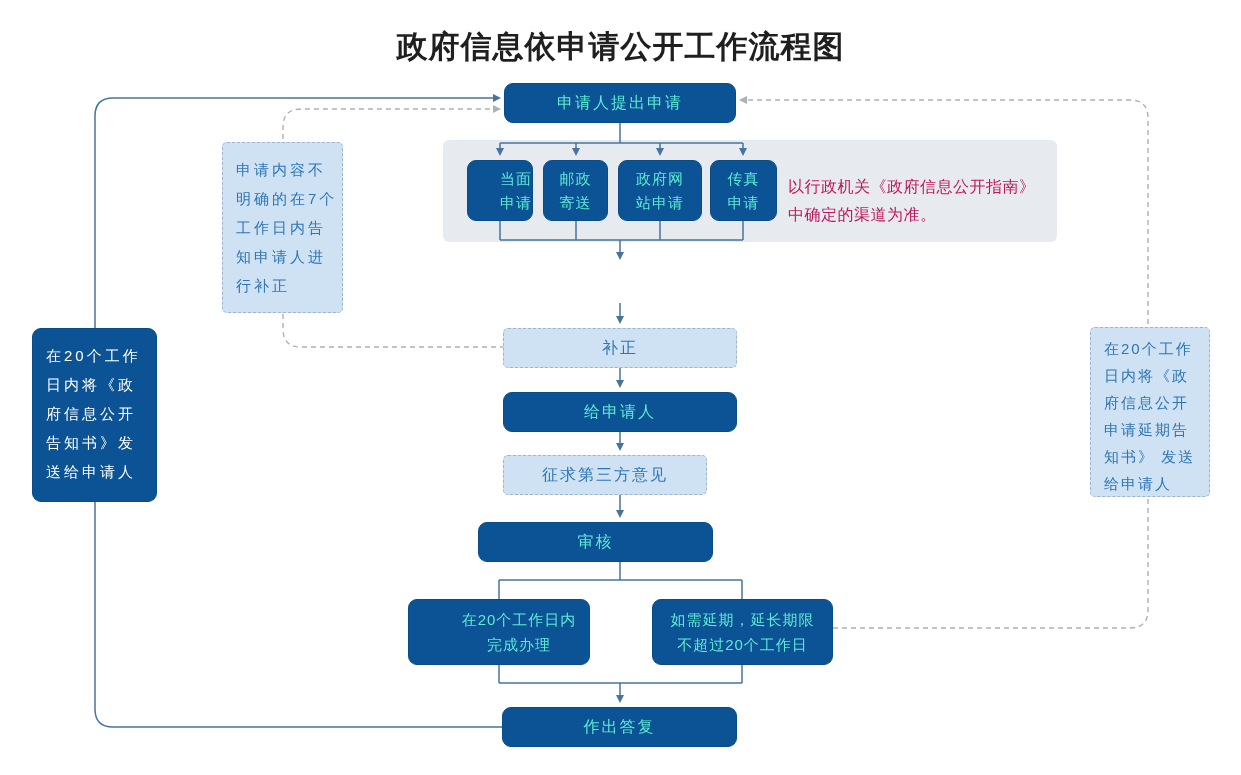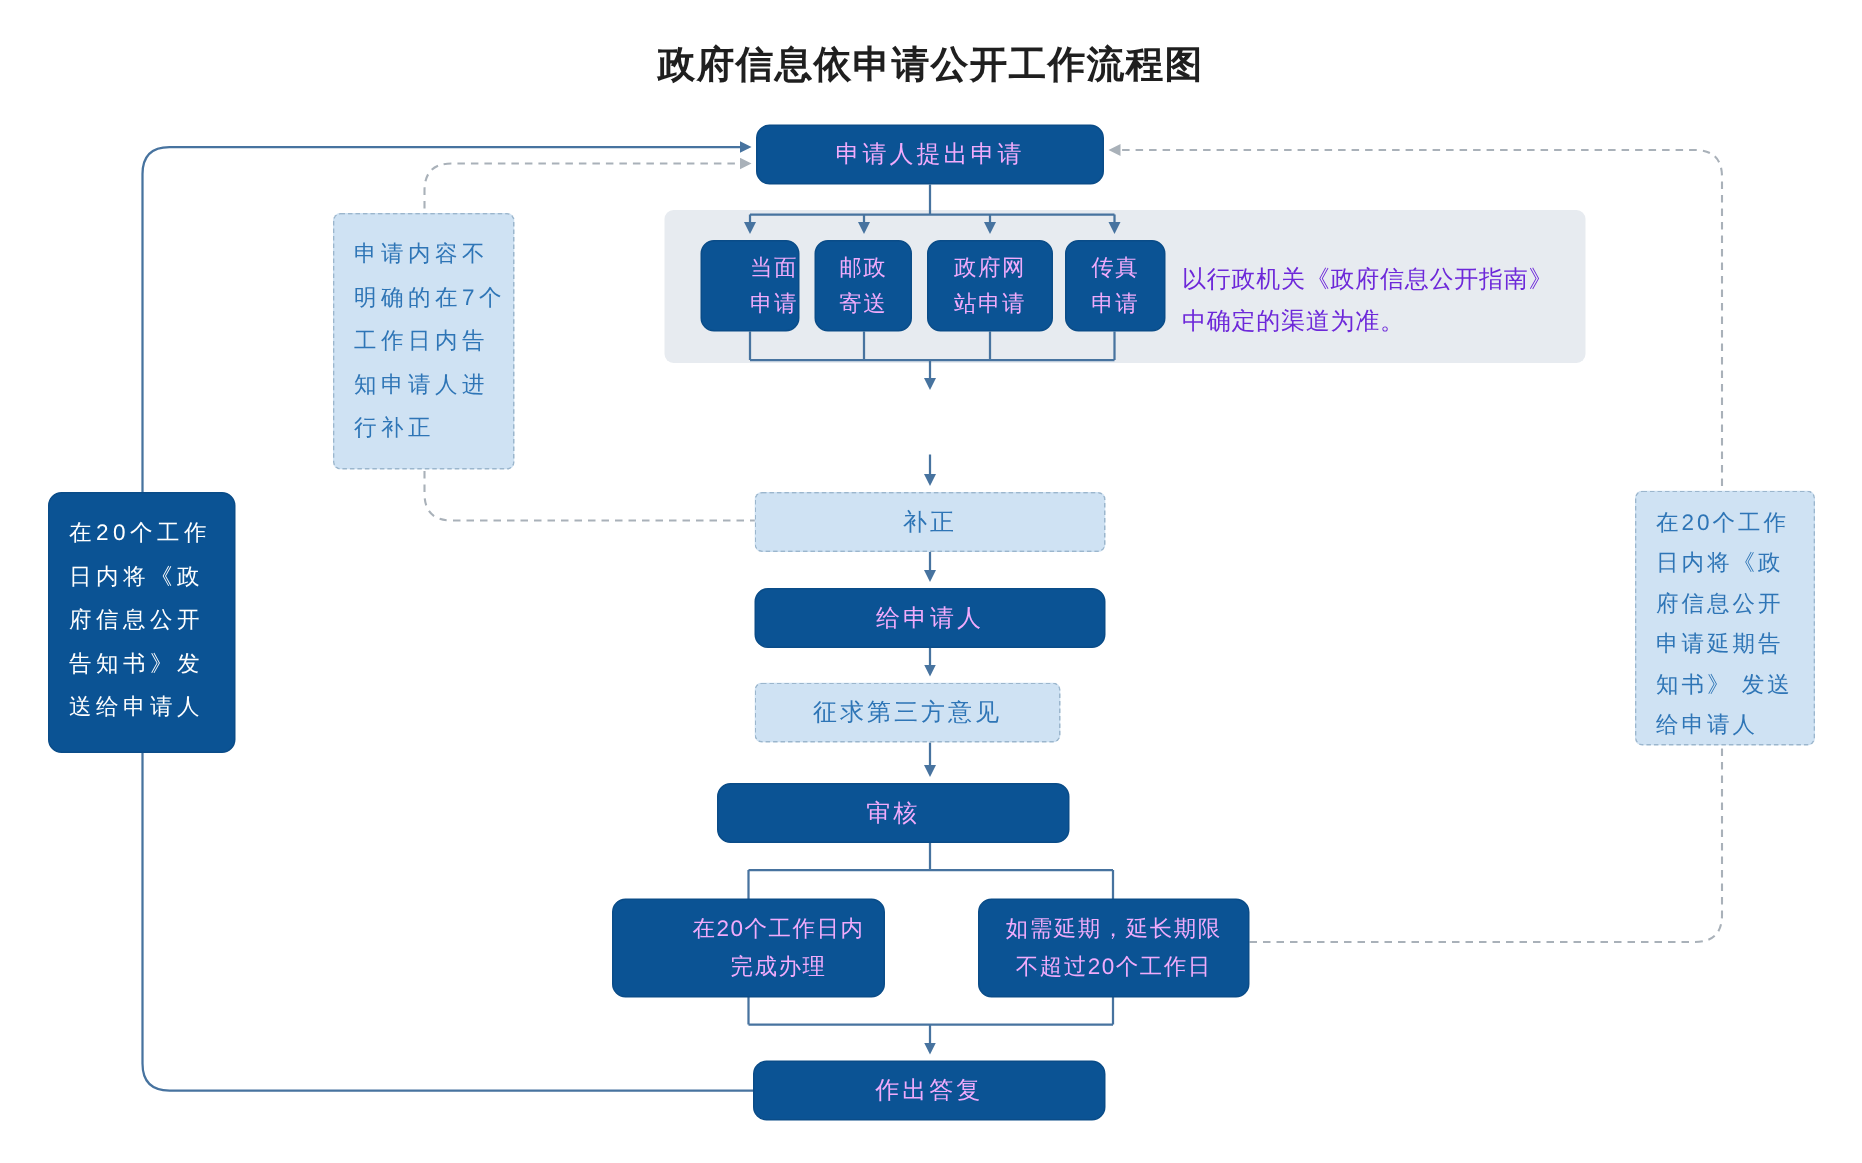--- a/index.html
+++ b/index.html
@@ -5,29 +5,29 @@
   html,body { margin:0; padding:0; background:#ffffff; }
   #stage {
     position:relative; width:1241px; height:775px; overflow:hidden;
     font-family:"Liberation Sans","DejaVu Sans",sans-serif;
     background:#ffffff;
   }
   #stage * { box-sizing:border-box; }
   .abs { position:absolute; }
   .title {
     left:0; top:26px; width:1241px; text-align:center;
-    font-size:25px; font-weight:bold; color:#1f1f1f; letter-spacing:1px;
+    font-size:31px; font-weight:bold; color:#1f1f1f; letter-spacing:1px;
   }
   svg.connectors { position:absolute; left:0; top:0; }
   .box {
     position:absolute; display:flex; align-items:center; justify-content:center;
     text-align:center; white-space:pre-line;
   }
   .dark {
-    background:#0b5394; color:#f0abfc; border-radius:9px;
+    background:#0b5394; color:#5eead4; border-radius:9px;
     border:1px solid #0a4c88;
   }
   .light {
     background:#cfe2f3; color:#2e75b6; border-radius:5px;
     border:1.5px dashed #9bb6cd;
   }
   .panel {
     position:absolute; left:443px; top:140px; width:614px; height:102px;
     background:#e7ebf0; border-radius:6px;
   }
@@ -39,21 +39,21 @@
   }
   .note-dark {
     background:#0b5394; color:#ffffff; border-radius:9px; border:1px solid #0a4c88;
     font-size:15px; line-height:29px; letter-spacing:3px; padding:12px 0 0 13px;
   }
   .note-light {
     background:#cfe2f3; color:#2e75b6; border-radius:5px; border:1.5px dashed #9bb6cd;
     font-size:15px; letter-spacing:3px; padding:12px 0 0 13px;
   }
   .note-channel {
-    color:#6d28d9; font-size:16px; line-height:28px; letter-spacing:0.5px;
+    color:#be185d; font-size:16px; line-height:28px; letter-spacing:0.5px;
     white-space:pre-line;
   }
 </style>
 </head>
 <body>
 
 <div id="stage">
 
   <div class="abs title">政府信息依申请公开工作流程图</div>
 

